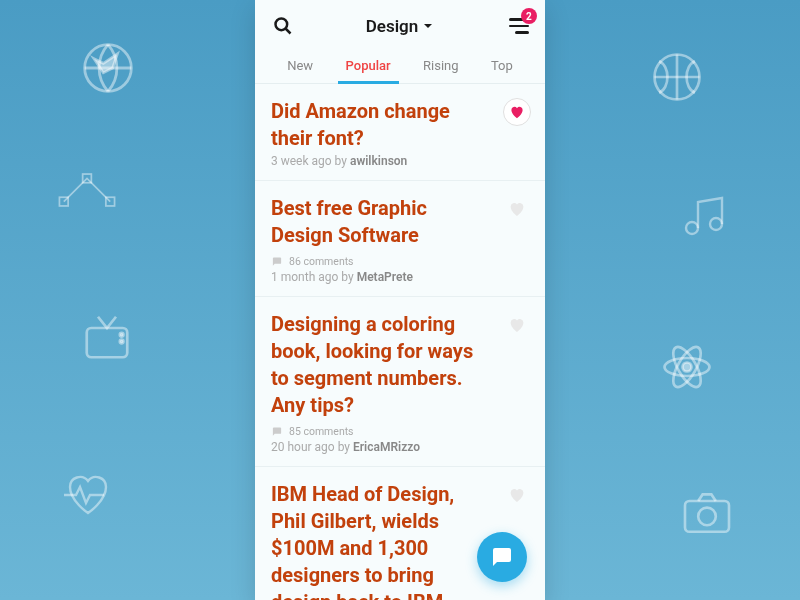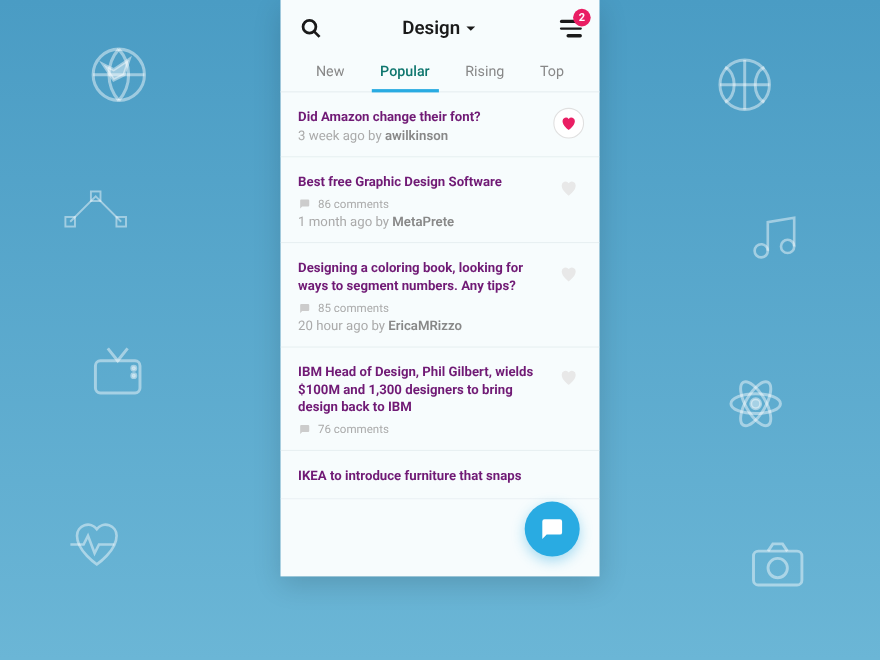--- a/index.html
+++ b/index.html
@@ -15,21 +15,21 @@
   position: absolute;
   color: rgba(255,255,255,0.45);
   stroke: rgba(255,255,255,0.45);
   fill: none;
 }
 .phone {
   position: absolute;
   left: 255px;
   top: 0;
   width: 290px;
-  height: 524px;
+  height: 600px;
   background: #f7fcfd;
   box-shadow: 0 8px 24px rgba(0,0,0,0.15);
 }
 .header {
   display: flex;
   align-items: center;
   justify-content: space-between;
   padding: 14px 16px 6px;
 }
 .search-btn { width: 24px; height: 24px; display: flex; align-items: center; justify-content: center; }
@@ -60,44 +60,44 @@
   padding: 6px 16px 0;
   border-bottom: 1px solid #e5eef0;
 }
 .tab {
   font-size: 13px;
   color: #888;
   padding: 8px 4px 10px;
   position: relative;
 }
 .tab.active {
-  color: #0f766e;
+  color: #ef4444;
   font-weight: 500;
 }
 .tab.active::after {
   content: '';
   position: absolute;
   bottom: -1px;
   left: -4px;
   right: -4px;
   height: 3px;
   background: #29abe2;
 }
 .feed {
   overflow: hidden;
 }
 .post {
   padding: 14px 16px 12px;
   border-bottom: 1px solid #e8f0f2;
   position: relative;
 }
 .post-title {
-  font-size: 12px;
+  font-size: 20px;
   font-weight: 700;
-  color: #701a75;
+  color: #c2410c;
   line-height: 1.35;
   padding-right: 36px;
 }
 .post-meta {
   display: flex;
   align-items: center;
   gap: 6px;
   margin-top: 6px;
   font-size: 10.5px;
   color: #aaa;

